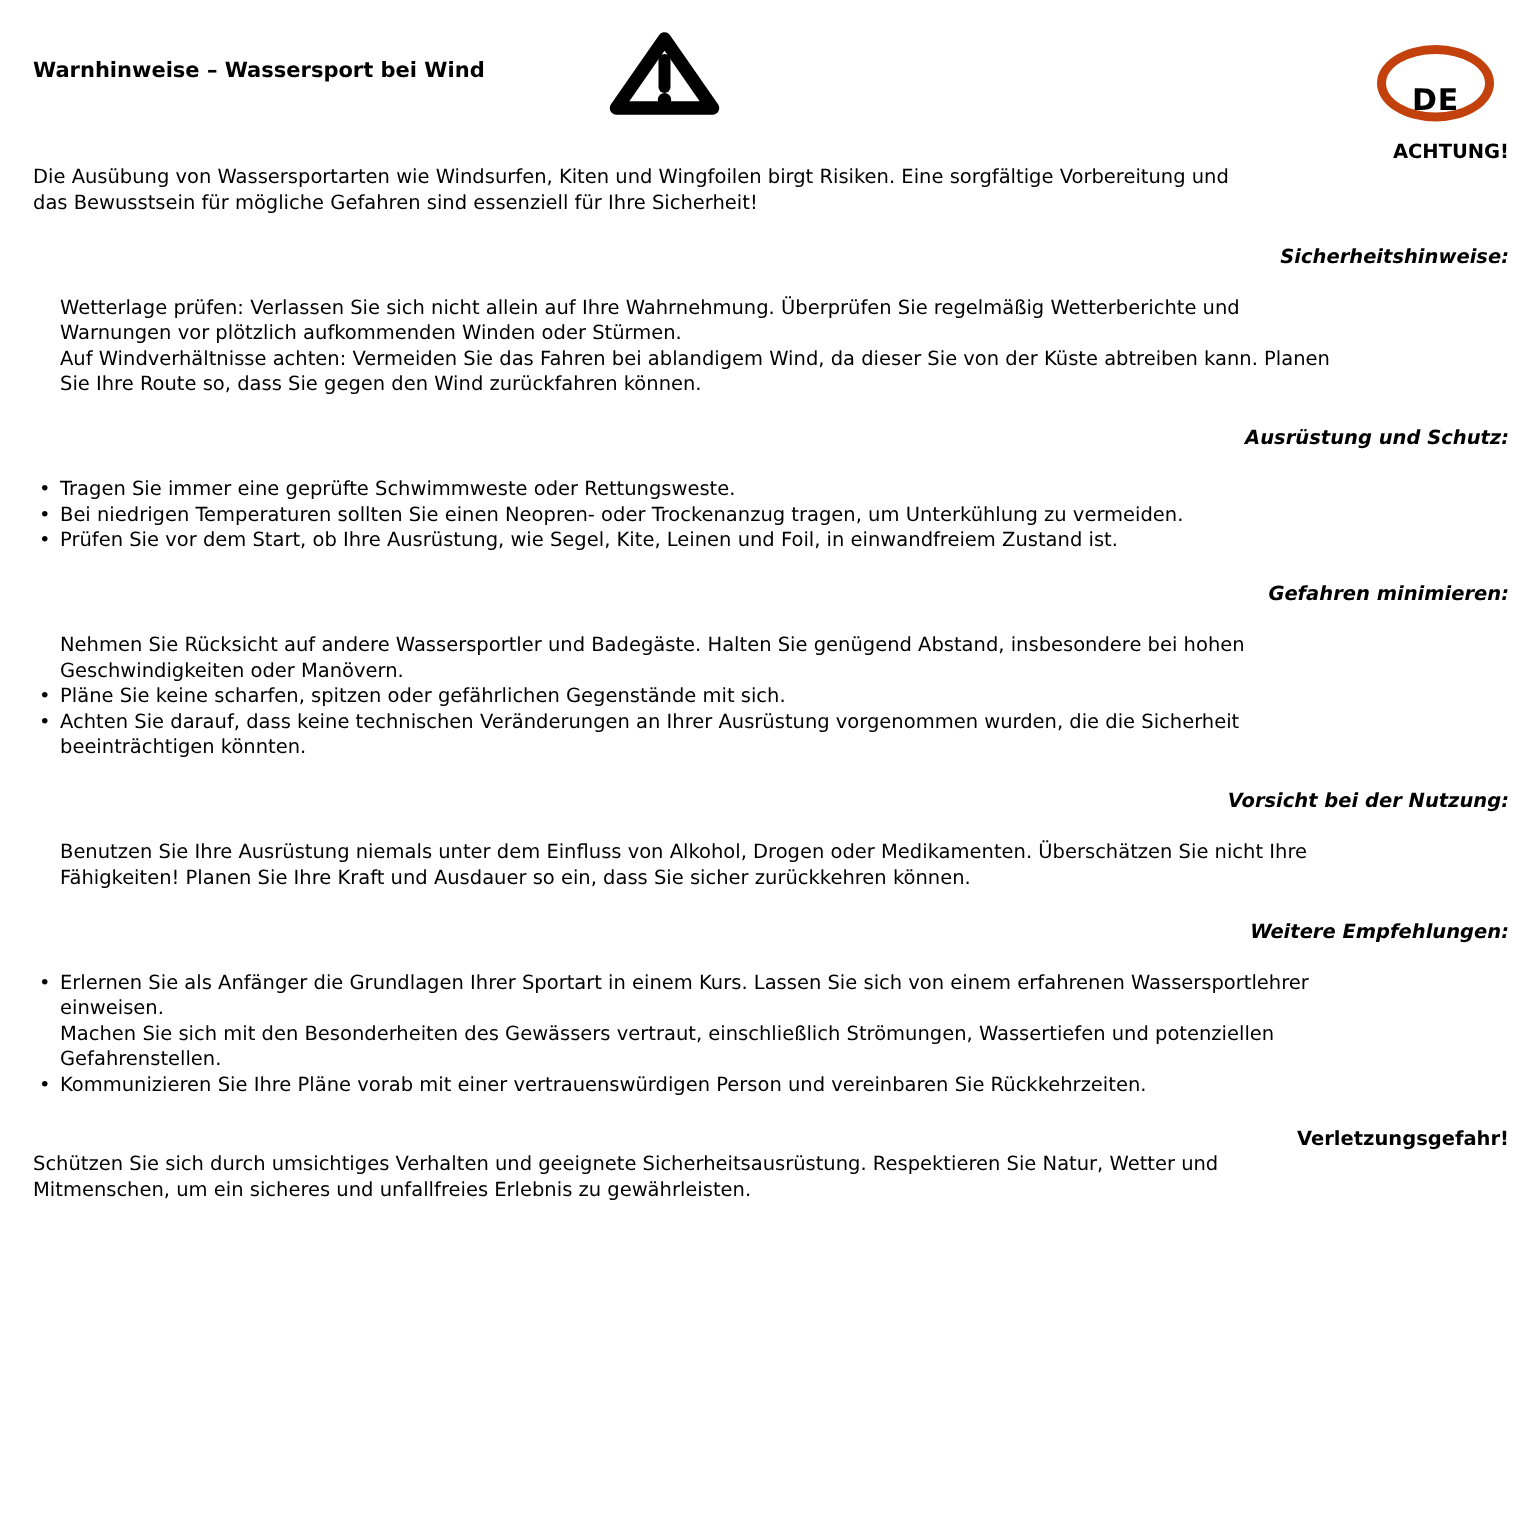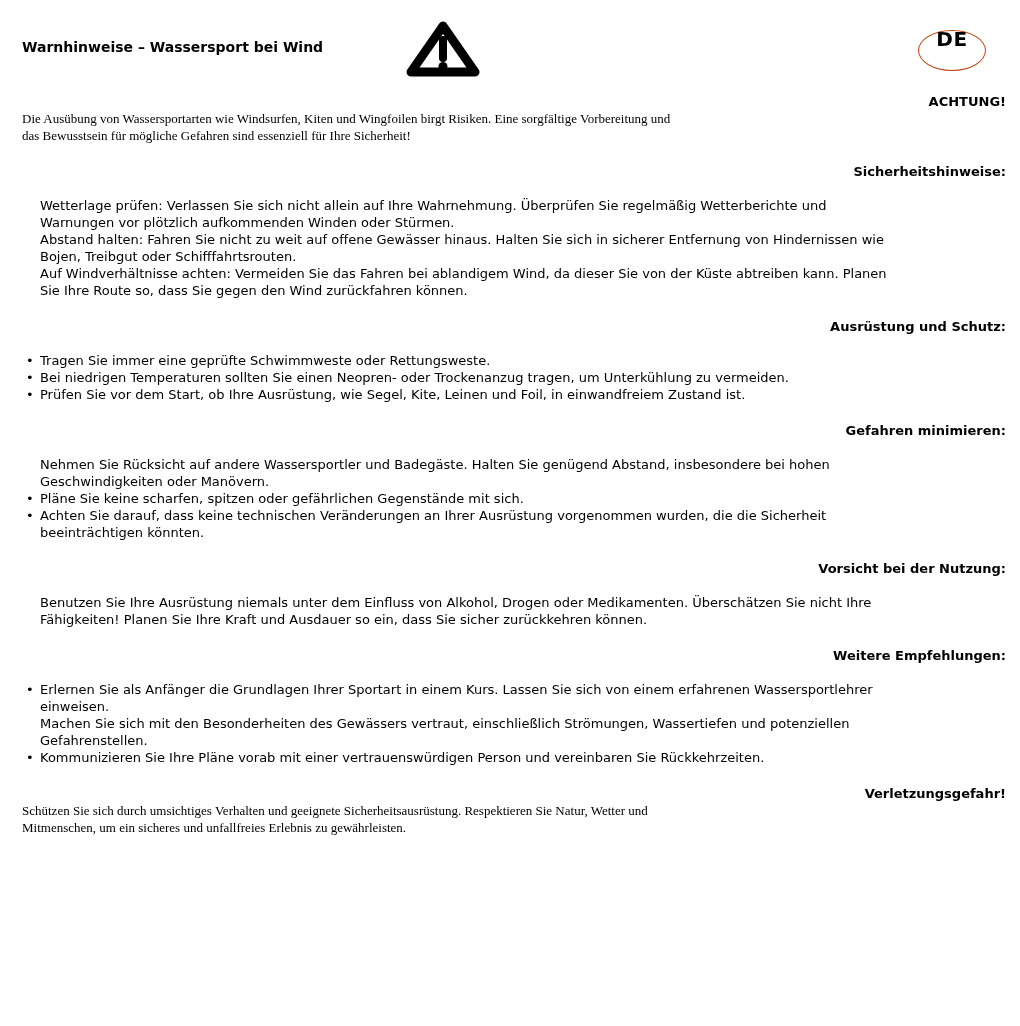--- a/index.html
+++ b/index.html
@@ -39,40 +39,39 @@
     position: absolute;
     left: 383px;
     top: -18px;
   }
   .de-badge {
     position: absolute;
     left: 896px;
     top: -8px;
     width: 66px;
     height: 39px;
-    border: 1px solid #c2410c;
+    border: 6px solid #c2410c;
     border-radius: 50%;
     display: flex;
-    align-items: flex-start;
+    align-items: flex-end;
     justify-content: center;
     font-weight: bold;
     font-size: 20px;
     letter-spacing: 0.5px;
   }
   
   .section { margin-top: 19px; }
   .heading {
     font-weight: bold;
     line-height: 17px;
     text-align: right;
   }
-  .heading.gap-after { margin-bottom: 17px; }
+  .heading.gap-after { margin-bottom: 17px; font-style: italic; }
   .para {
     white-space: pre-line;
-    font-family: Liberation Serif, serif;
   }
   .items { }
   .item {
     position: relative;
     padding-left: 18px;
     white-space: pre-line;
   }
   .item.bulleted::before {
     content: "\2022";
     position: absolute;
@@ -106,22 +105,20 @@
       <section class="section">
         <div class="heading">ACHTUNG!</div>
         <div class="para">Die Ausübung von Wassersportarten wie Windsurfen, Kiten und Wingfoilen birgt Risiken. Eine sorgfältige Vorbereitung und
 das Bewusstsein für mögliche Gefahren sind essenziell für Ihre Sicherheit!</div>
       </section>
       <section class="section">
         <div class="heading gap-after">Sicherheitshinweise:</div>
         <div class="items">
           <div class="item">Wetterlage prüfen: Verlassen Sie sich nicht allein auf Ihre Wahrnehmung. Überprüfen Sie regelmäßig Wetterberichte und
 Warnungen vor plötzlich aufkommenden Winden oder Stürmen.</div>
-          <div class="item">Abstand halten: Fahren Sie nicht zu weit auf offene Gewässer hinaus. Halten Sie sich in sicherer Entfernung von Hindernissen wie
-Bojen, Treibgut oder Schifffahrtsrouten.</div>
           <div class="item">Auf Windverhältnisse achten: Vermeiden Sie das Fahren bei ablandigem Wind, da dieser Sie von der Küste abtreiben kann. Planen
 Sie Ihre Route so, dass Sie gegen den Wind zurückfahren können.</div>
         </div>
       </section>
       <section class="section">
         <div class="heading gap-after">Ausrüstung und Schutz:</div>
         <div class="items">
           <div class="item bulleted">Tragen Sie immer eine geprüfte Schwimmweste oder Rettungsweste.</div>
           <div class="item bulleted">Bei niedrigen Temperaturen sollten Sie einen Neopren- oder Trockenanzug tragen, um Unterkühlung zu vermeiden.</div>
           <div class="item bulleted">Prüfen Sie vor dem Start, ob Ihre Ausrüstung, wie Segel, Kite, Leinen und Foil, in einwandfreiem Zustand ist.</div>

